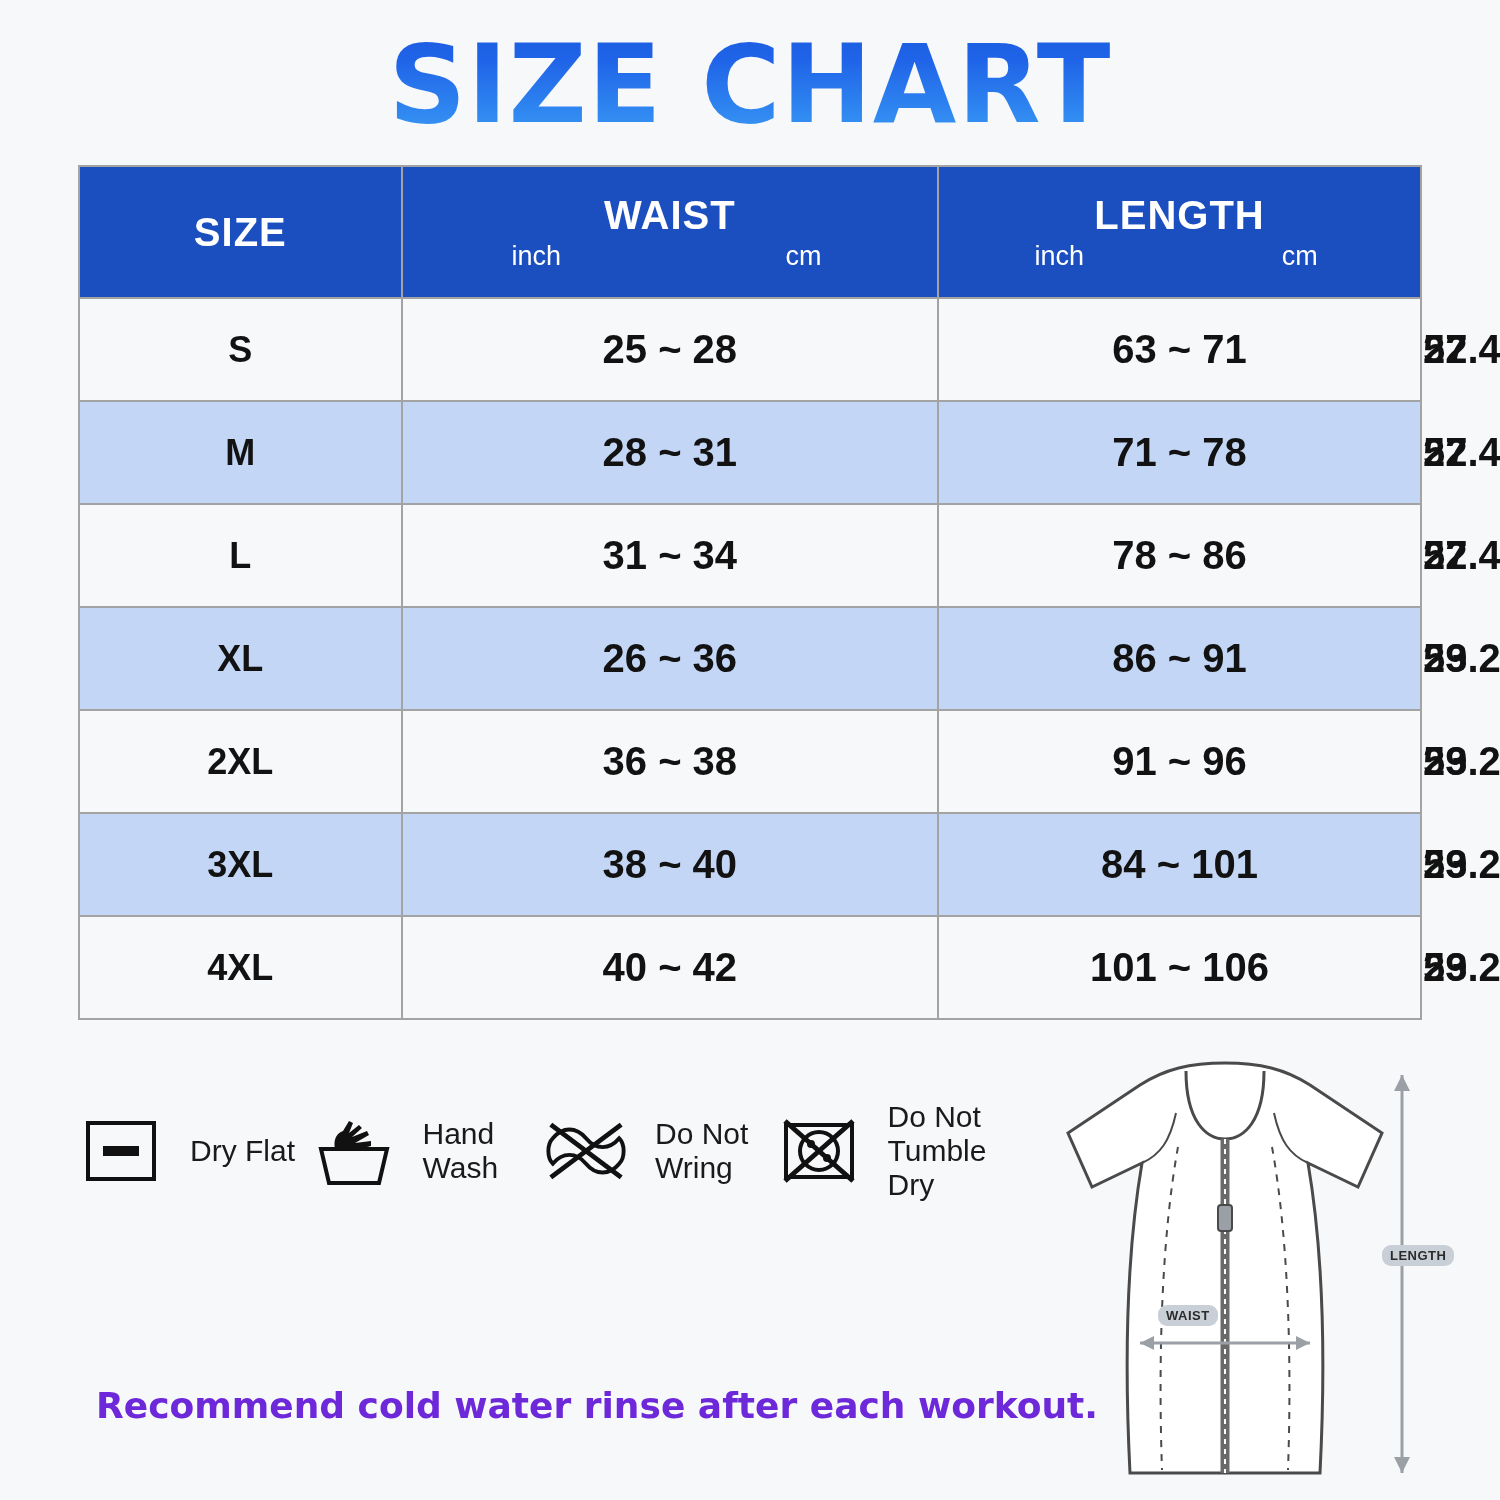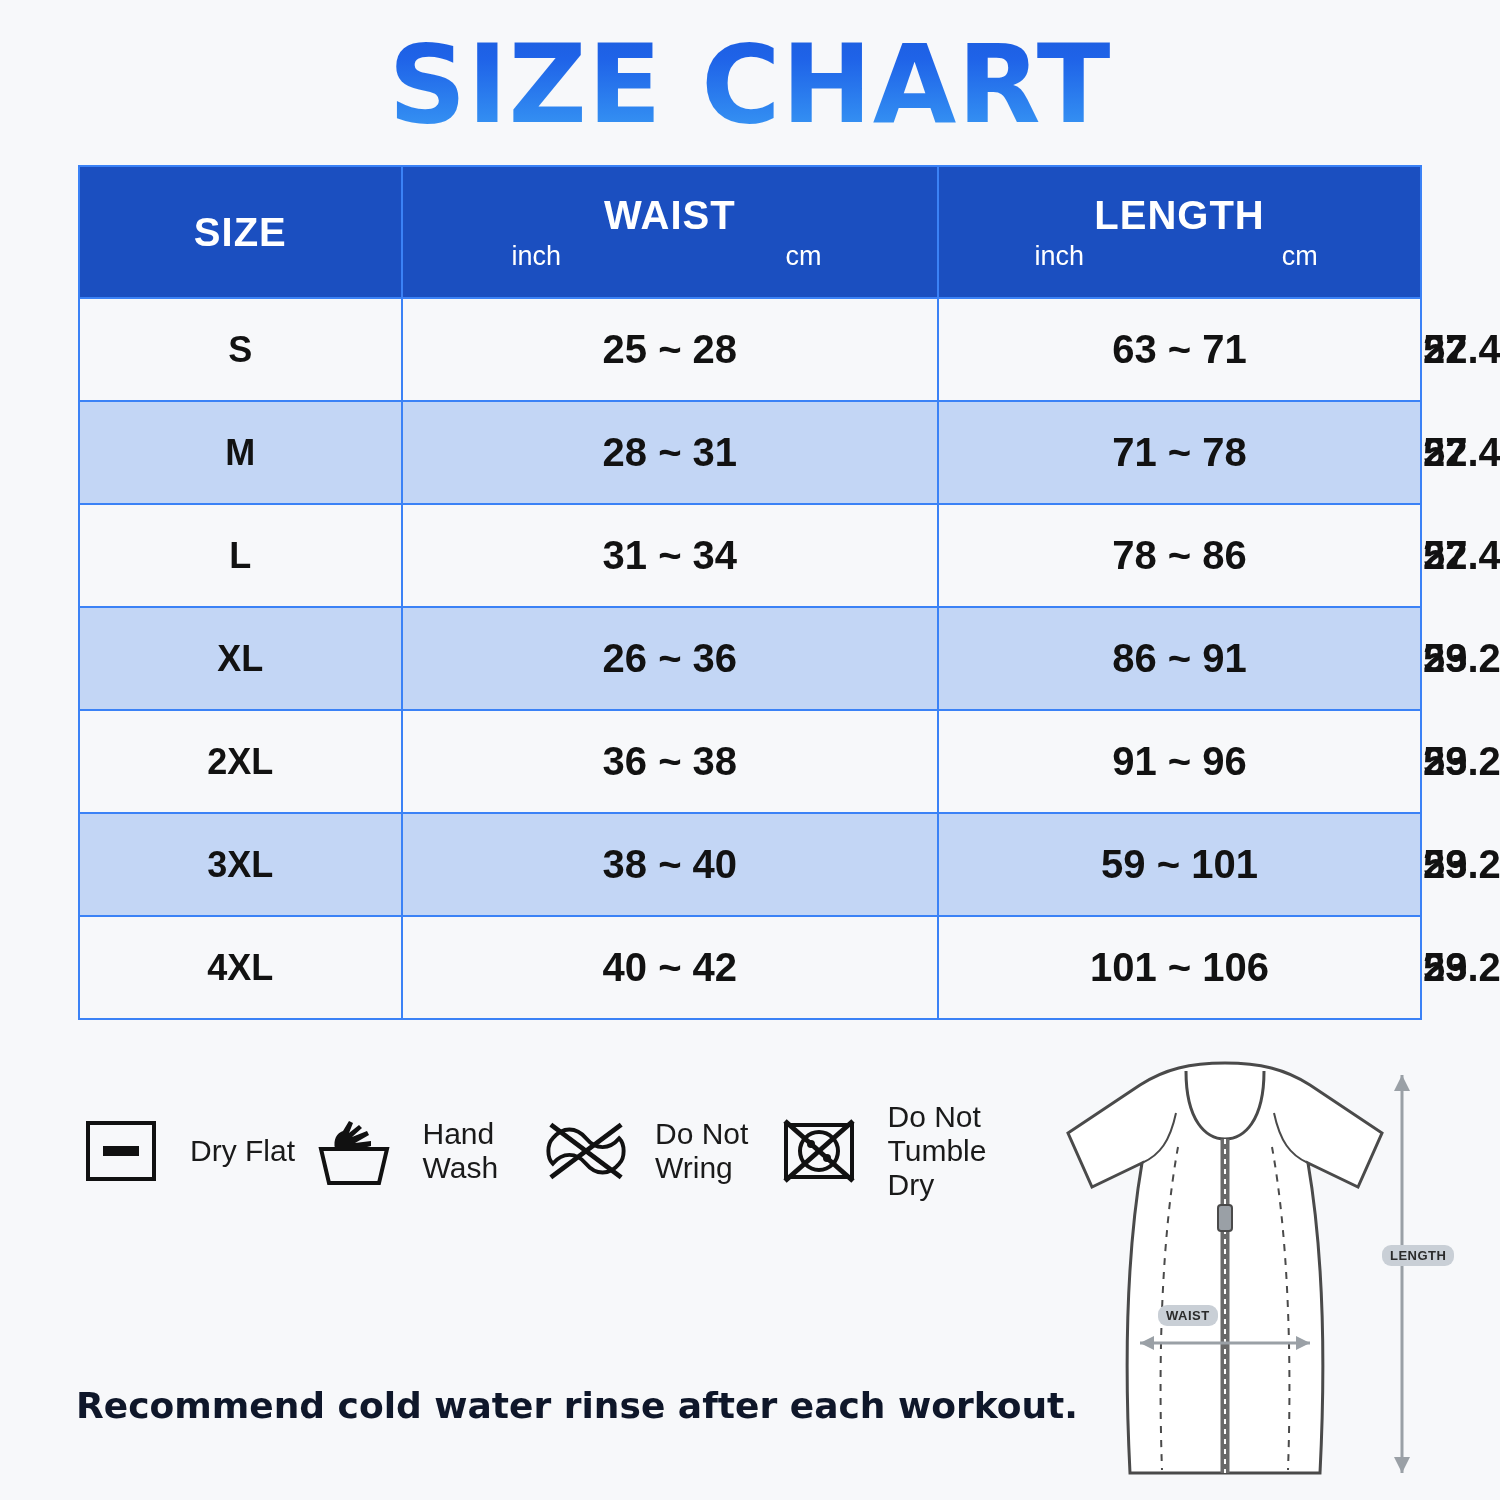--- a/index.html
+++ b/index.html
@@ -33,21 +33,21 @@
   
   .table-wrap {
     margin: 18px 78px 0 78px;
   }
   table.size-chart {
     border-collapse: collapse;
     width: 1344px;
     table-layout: fixed;
   }
   table.size-chart th, table.size-chart td {
-    border: 2px solid #3b82f6;
+    border: 2px solid #a3a3a3;
   }
   thead th {
     background: #1b4fc0;
     color: #ffffff;
     border-color: #1b4fc0;
     padding: 0;
   }
   .head-cell {
     height: 130px;
     display: flex;
@@ -115,25 +115,25 @@
     align-items: center;
     justify-content: center;
   }
   .care-label {
     font-size: 30px;
     color: #1a1a1a;
   }
 
   .note {
     position: absolute;
-    left: 76px;
+    left: 96px;
     top: 1385px;
     font-size: 36px;
     font-weight: bold;
-    color: #0f172a;
+    color: #6d28d9;
     font-family: "DejaVu Sans", sans-serif;
   }
 
   
   .garment {
     position: absolute;
     right: 40px;
     top: 1055px;
     width: 470px;
     height: 430px;
@@ -217,21 +217,21 @@
       <tr>
         <td class="size-col">2XL</td>
         <td>36 ~ 38</td>
         <td>91 ~ 96</td>
         <td>23.2</td>
         <td>59</td>
       </tr>
       <tr class="alt">
         <td class="size-col">3XL</td>
         <td>38 ~ 40</td>
-        <td>59 ~ 101</td>
+        <td>84 ~ 101</td>
         <td>23.2</td>
         <td>59</td>
       </tr>
       <tr>
         <td class="size-col">4XL</td>
         <td>40 ~ 42</td>
         <td>101 ~ 106</td>
         <td>23.2</td>
         <td>59</td>
       </tr>

